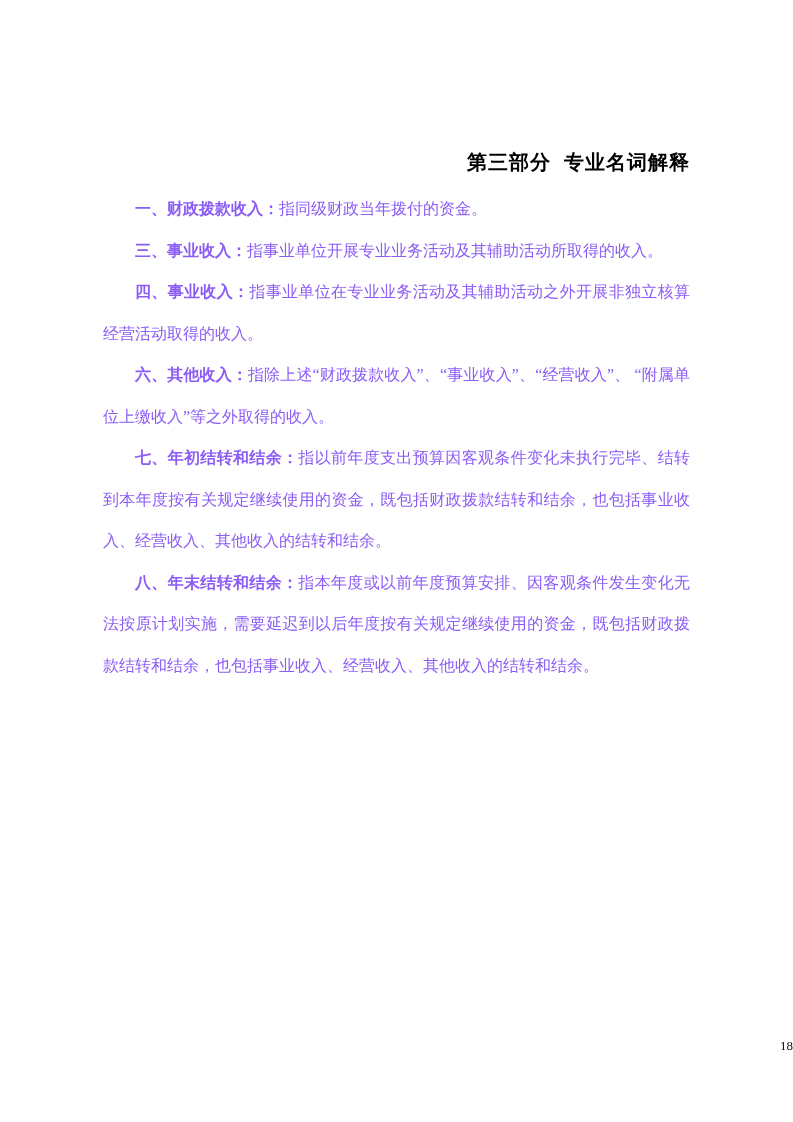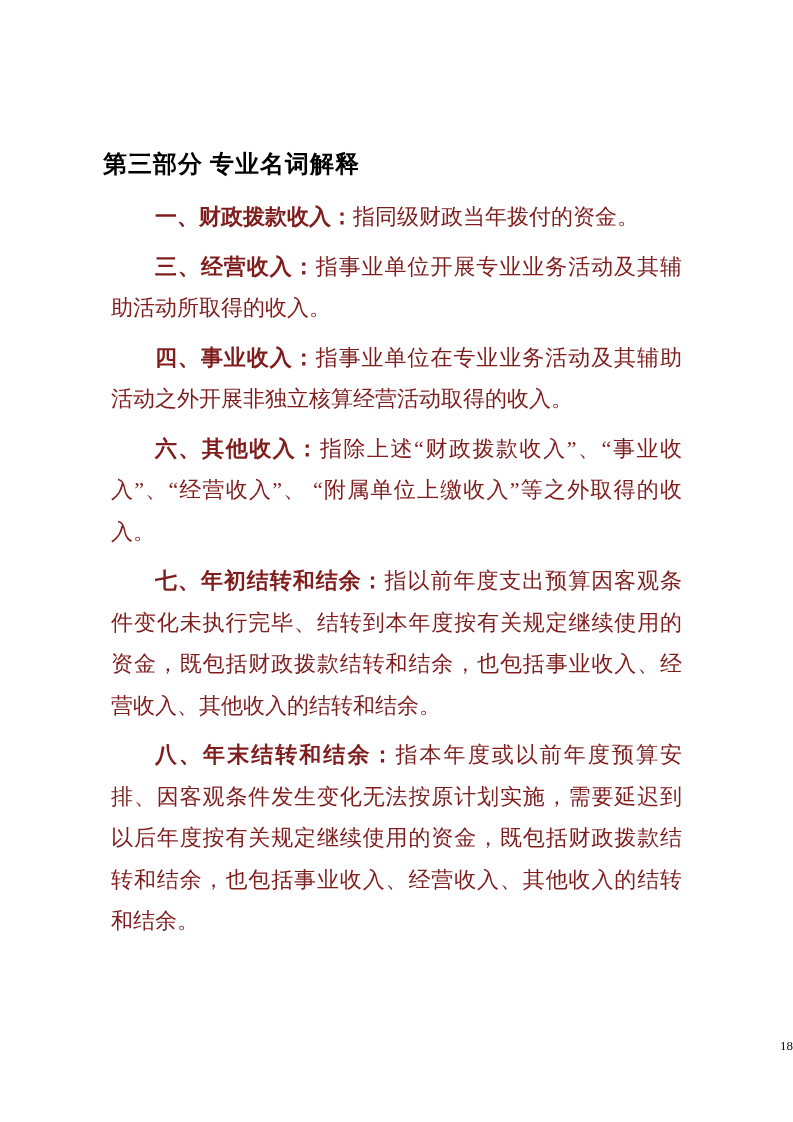--- a/index.html
+++ b/index.html
@@ -17,36 +17,36 @@
     color: #000;
   }
   .content {
     position: absolute;
     left: 103px;
     top: 140px;
     width: 587px;
   }
   .doc-title {
     margin: 0;
-    font-family: Liberation Serif, serif;
+    font-family: Liberation Mono, monospace;
     font-weight: bold;
-    font-size: 24px;
+    font-size: 20px;
     line-height: 48px;
-    text-align: left;
+    text-align: right;
     letter-spacing: 1px;
   }
   .para {
-    margin: 8px;
+    margin: 0;
     font-family: "Liberation Serif", "DejaVu Serif", serif;
-    font-size: 22px;
+    font-size: 16px;
     line-height: 41.5px;
     text-align: justify;
     text-justify: inter-ideograph;
     text-indent: 2em;
-    color: #7f1d1d;
+    color: #8b5cf6;
   }
   .term {
     font-family: "Liberation Sans", "DejaVu Sans", sans-serif;
     font-weight: bold;
   }
   .def {
     font-weight: normal;
   }
   .page-footer {
     position: absolute;
@@ -63,21 +63,21 @@
 <body>
 
 <div class="page">
   <div class="content">
 
     <h1 class="doc-title">第三部分 专业名词解释</h1>
 
     <p class="para"><span class="term">一、财政拨款收入：</span><span class="def">指同级财政当年拨付的资金。</span></p>
 
 
-    <p class="para"><span class="term">三、经营收入：</span><span class="def">指事业单位开展专业业务活动及其辅助活动所取得的收入。</span></p>
+    <p class="para"><span class="term">三、事业收入：</span><span class="def">指事业单位开展专业业务活动及其辅助活动所取得的收入。</span></p>
 
     <p class="para"><span class="term">四、事业收入：</span><span class="def">指事业单位在专业业务活动及其辅助活动之外开展非独立核算经营活动取得的收入。</span></p>
 
 
     <p class="para"><span class="term">六、其他收入：</span><span class="def">指除上述“财政拨款收入”、“事业收入”、“经营收入”、 “附属单位上缴收入”等之外取得的收入。</span></p>
 
     <p class="para"><span class="term">七、年初结转和结余：</span><span class="def">指以前年度支出预算因客观条件变化未执行完毕、结转到本年度按有关规定继续使用的资金，既包括财政拨款结转和结余，也包括事业收入、经营收入、其他收入的结转和结余。</span></p>
 
     <p class="para"><span class="term">八、年末结转和结余：</span><span class="def">指本年度或以前年度预算安排、因客观条件发生变化无法按原计划实施，需要延迟到以后年度按有关规定继续使用的资金，既包括财政拨款结转和结余，也包括事业收入、经营收入、其他收入的结转和结余。</span></p>
 

